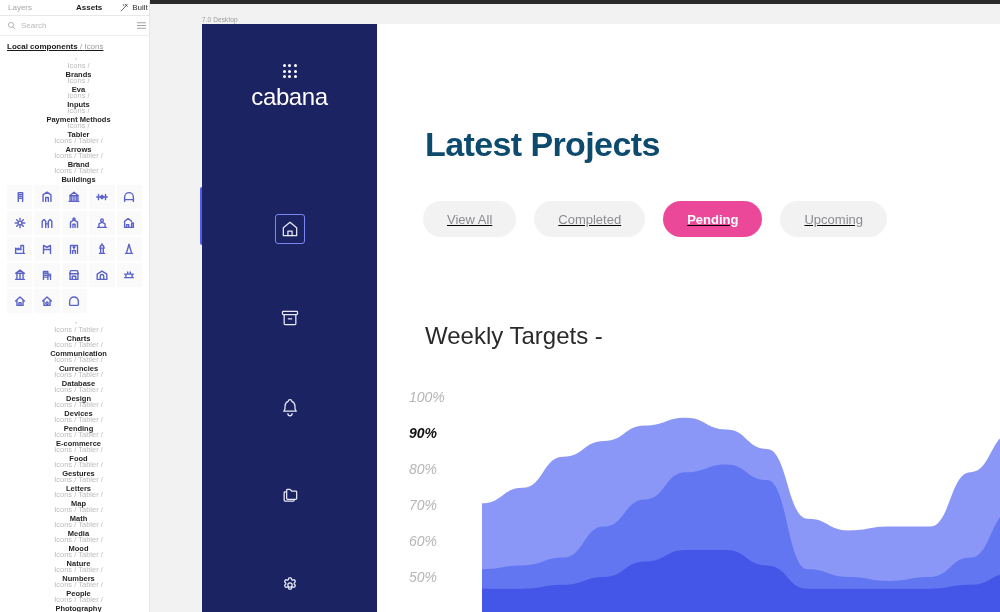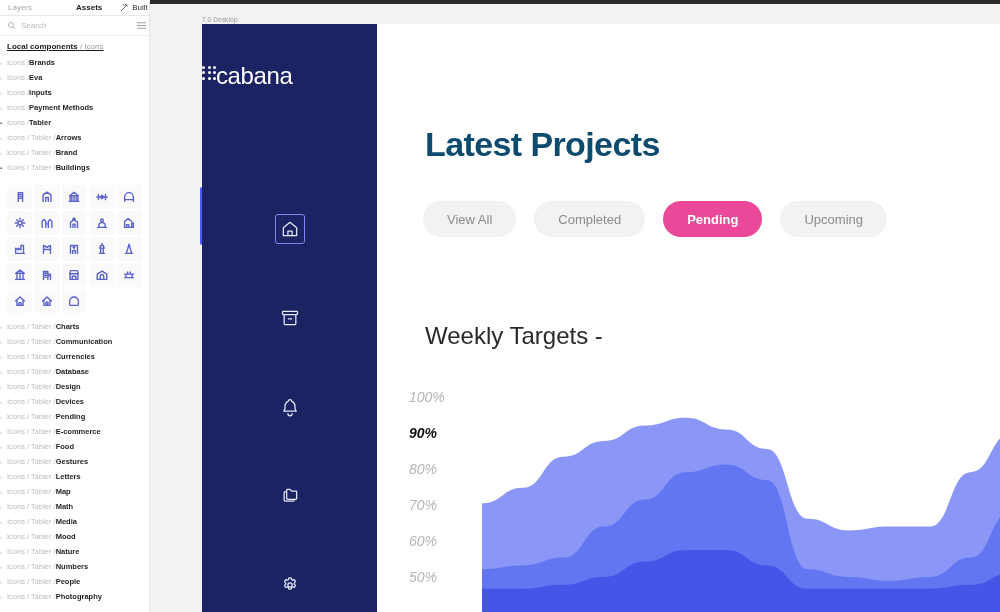--- a/index.html
+++ b/index.html
@@ -73,23 +73,25 @@
     white-space: nowrap;
     text-decoration: underline;
   }
   .breadcrumb-head .bc-bold { font-weight: bold; color:#1a1a1a; }
   .breadcrumb-head .bc-dim  { color: #9a9a9a; font-weight: normal; }
 
   .tree { padding: 0 0 6px 0; }
   .tree-row {
     height: 15px;
     display: flex; align-items: center;
+    padding-left: 8px;
     font-size: 7.5px;
     white-space: nowrap;
     cursor: default;
+    flex-direction: column;
   }
   .tw { width: 7px; flex: none; color:#b5b5b5; font-size:6px; line-height:1; }
   .tw.dot { color:#555; }
   .tree-prefix { color: #bcbcbc; }
   .tree-name { color: #1f1f1f; font-weight: bold; }
 
   .icon-grid {
     display: grid;
     grid-template-columns: repeat(5, 1fr);
     gap: 2px;
@@ -134,21 +136,21 @@
   }
 
   
   #rail {
     position: absolute; left: 0; top: 0;
     width: 175px; height: 588px;
     background: #1c2363;
   }
   .logo-wrap {
     position: absolute; left: 0; top: 40px; width: 175px;
-    display: flex; flex-direction: row; align-items: center;
+    display: flex; flex-direction: column; align-items: center;
   }
   .logo-dots {
     display: grid;
     grid-template-columns: repeat(3, 3px);
     grid-auto-rows: 3px;
     gap: 2.5px;
     margin-bottom: 7px;
   }
   .logo-dots i { display: block; width: 3px; height: 3px; background: #fff; border-radius: 50%; }
   .logo-text {
@@ -172,21 +174,21 @@
     position: absolute; left: 175px; top: 0;
     width: 675px; height: 588px; background: #ffffff;
   }
   #page-title {
     position: absolute; left: 48px; top: 101px;
     font-size: 34px; font-weight: bold; color: #0c4a6e;
     letter-spacing: -0.6px; white-space: nowrap;
   }
   #filters {
     position: absolute; left: 46px; top: 177px;
-    display: flex; gap: 18px; align-items: center;
+    display: flex; gap: 18px; align-items: center; text-decoration: underline;
   }
   .pill {
     height: 36px; padding: 0 24px;
     border-radius: 18px;
     background: #f2f2f3;
     color: #8c8c90;
     font-size: 13px;
     display: flex; align-items: center; justify-content: center;
     white-space: nowrap;
     border: none;

